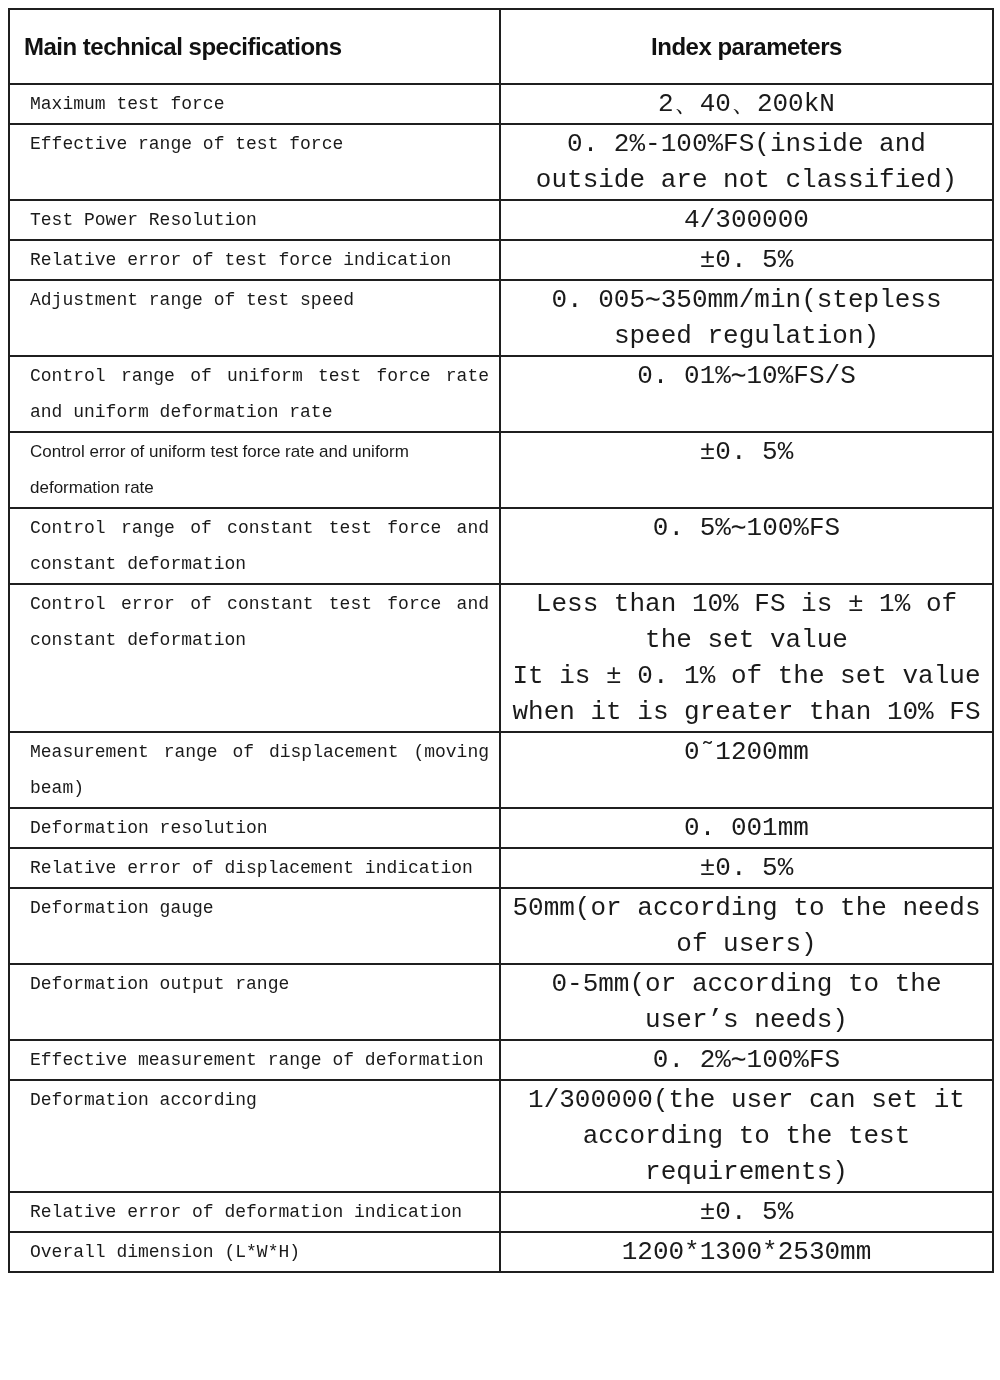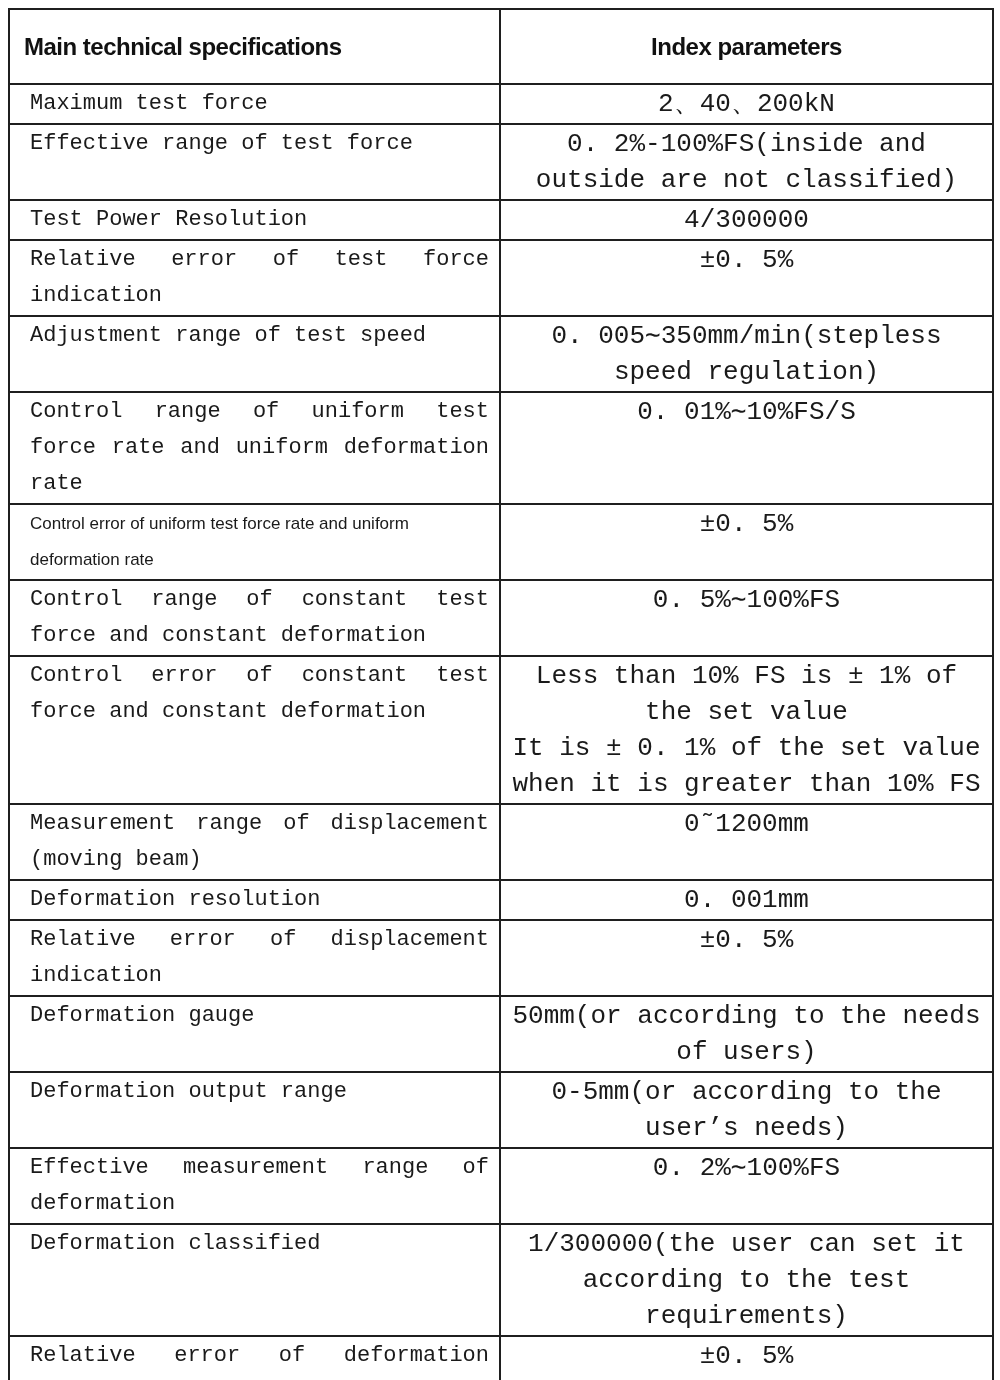--- a/index.html
+++ b/index.html
@@ -38,21 +38,21 @@
     color: #111111;
   }
   th.h-main {
     text-align: left;
     padding-left: 14px;
   }
   th.h-index {
     text-align: center;
   }
   td.spec-label {
-    font-size: 22px;
+    font-size: 18px;
     line-height: 36px;
     padding: 1px 10px 1px 20px;
     text-align: justify;
   }
   td.spec-label.sans {
     font-family: "Liberation Sans", sans-serif;
     font-size: 17px;
     text-align: left;
   }
   td.spec-value {
@@ -150,21 +150,21 @@
     <td class="spec-label">Deformation output range</td>
     <td class="spec-value">0-5mm(or according to the user’s needs)</td>
   </tr>
 
   <tr>
     <td class="spec-label">Effective measurement range of deformation</td>
     <td class="spec-value">0. 2%∼100%FS</td>
   </tr>
 
   <tr>
-    <td class="spec-label">Deformation classified</td>
+    <td class="spec-label">Deformation according</td>
     <td class="spec-value">1/300000(the user can set it according to the test requirements)</td>
   </tr>
 
   <tr>
     <td class="spec-label">Relative error of deformation indication</td>
     <td class="spec-value">±0. 5%</td>
   </tr>
 
   <tr>
     <td class="spec-label">Overall dimension (L*W*H)</td>

